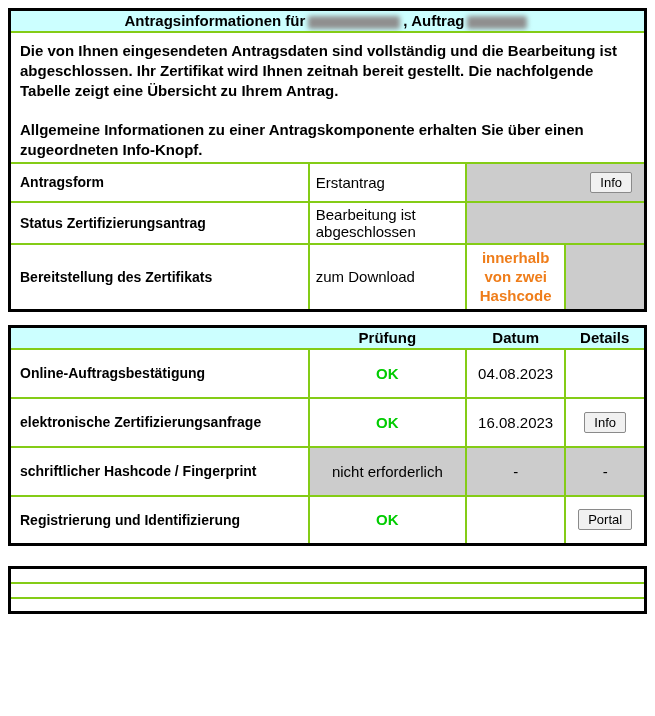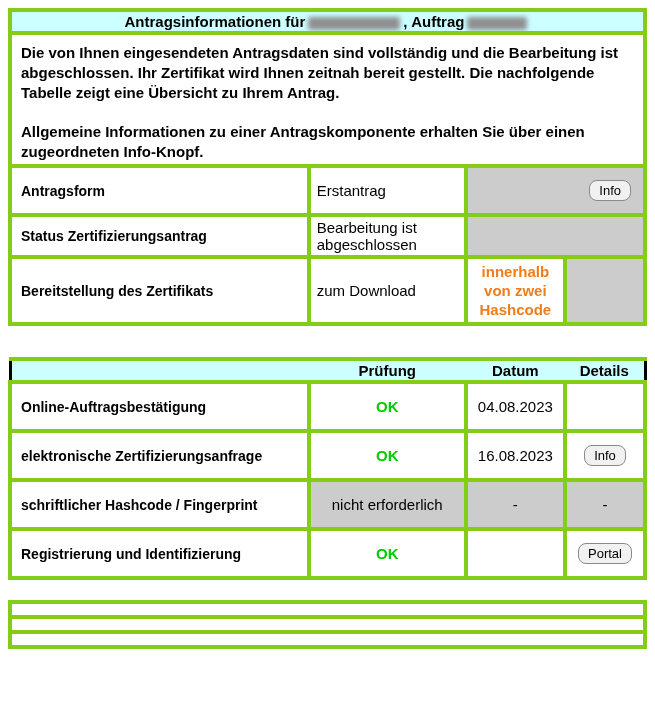--- a/index.html
+++ b/index.html
@@ -16,21 +16,21 @@
     padding: 8px;
     background: #ffffff;
   }
   table {
     border-collapse: collapse;
     table-layout: fixed;
     width: 639px;
     background: #ffffff;
   }
   table.bordered { border: 3px solid #000000; }
-  td { border: 4px solid #84cc16; box-sizing: border-box; overflow: hidden; }
+  td { border: 2px solid #84cc16; box-sizing: border-box; overflow: hidden; }
 
   
   .t1-header-cell {
     background: #ccffff;
     height: 22px;
     text-align: center;
     font-weight: bold;
     font-size: 15px;
     padding: 1px 4px;
     white-space: nowrap;
@@ -72,38 +72,38 @@
   .note-cell {
     text-align: center;
     font-weight: bold;
     font-size: 15px;
     line-height: 19px;
     color: #ef7d1a;
     padding: 2px 6px;
     background: #ffffff;
   }
   .btn-cell-right { text-align: right; padding-right: 12px; }
-  .r1 { height: 49px; }
+  .r1 { height: 39px; }
   .r2 { height: 42px; }
   .r3 { height: 67px; }
 
   .ui-btn {
     font-family: "Liberation Sans", "DejaVu Sans", sans-serif;
     font-size: 13px;
     color: #000000;
     background: #f1f1f1;
     border: 1px solid #8a8a8a;
-    border-radius: 8px;
+    border-radius: 2px;
     padding: 2px 9px;
     line-height: 15px;
     cursor: pointer;
   }
 
   
-  .t2 { margin-top: 31px; }
+  .t2 { margin-top: 13px; }
   .t2-header-cell {
     background: #ccffff;
     height: 22px;
     font-weight: bold;
     font-size: 15px;
     text-align: center;
     border-left: none;
     border-right: none;
     padding: 1px 2px;
   }

